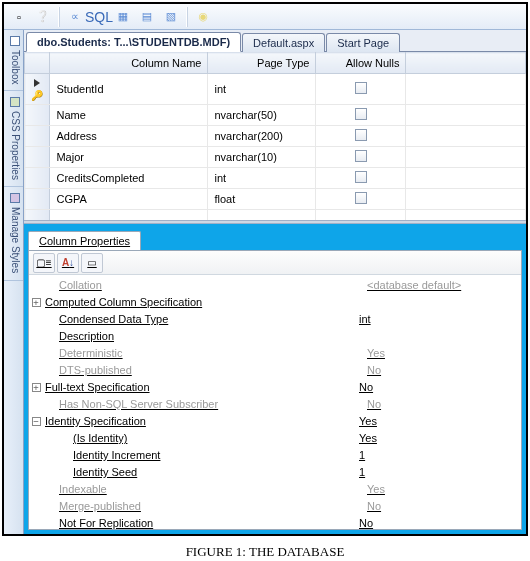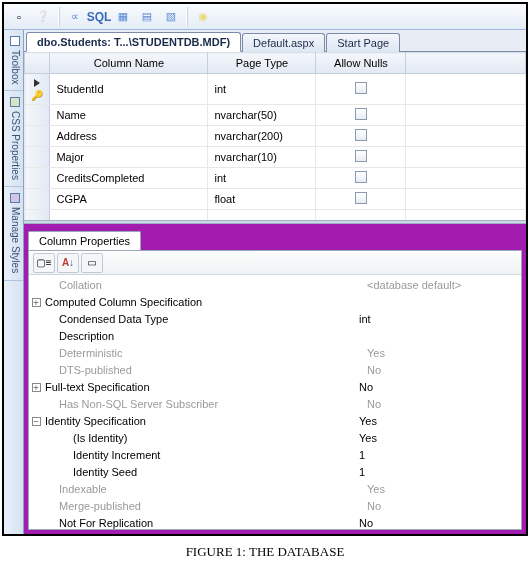--- a/index.html
+++ b/index.html
@@ -11,31 +11,31 @@
 .main-row { display: flex; flex: 1; min-height: 0; }
 .side-tabs { width: 20px; background: linear-gradient(90deg, #e8f0fa, #d6e2f0); border-right: 1px solid #88a2c8; display: flex; flex-direction: column; font-size: 10px; color: #3a5078; }
 .side-tab { writing-mode: vertical-rl; text-orientation: mixed; padding: 6px 2px; border-bottom: 1px solid #b0c4de; text-align: center; }
 .side-tab .sq { display: inline-block; width: 10px; height: 10px; border: 1px solid #5a7aa8; background: #fff; margin-bottom: 4px; transform: rotate(0deg); }
 .content { flex: 1; display: flex; flex-direction: column; min-width: 0; }
 .doc-tabs { height: 22px; display: flex; align-items: flex-end; background: #e8edf5; border-bottom: 1px solid #7a8aa8; padding-left: 2px; }
 .doc-tab { padding: 3px 10px; border: 1px solid #7a8aa8; border-bottom: none; border-top-left-radius: 3px; border-top-right-radius: 3px; background: linear-gradient(#f4f7fb, #dde6f2); font-size: 11px; color: #1a2a4a; margin-right: 1px; position: relative; top: 1px; }
 .doc-tab.active { background: #fff; font-weight: bold; z-index: 2; border-bottom: 1px solid #fff; }
 .grid-area { flex: 0 0 168px; background: #fff; overflow: hidden; }
 .grid { width: 100%; border-collapse: collapse; font-size: 11px; }
-.grid th { background: linear-gradient(#f4f7fb, #e2e9f4); border: 1px solid #c4cedc; border-top: 1px solid #d8e0ec; padding: 4px 6px; font-weight: normal; color: #000; text-align: center; }
+.grid th { background: linear-gradient(#f4f7fb, #e2e9f4); border: 1px solid #c4cedc; border-top: 1px solid #d8e0ec; padding: 4px 6px; font-weight: normal; color: #000; text-align: right; }
 .grid td { border: 1px solid #e8e8e8; padding: 3px 6px; height: 20px; }
 .rowhdr { width: 20px; background: linear-gradient(90deg, #f4f7fb, #e2e9f4); border-right: 1px solid #c4cedc !important; text-align: center; }
 .tri { display: inline-block; width: 0; height: 0; border-top: 4px solid transparent; border-bottom: 4px solid transparent; border-left: 6px solid #333; }
 .key { color: #d4a020; font-size: 10px; }
 .chk { width: 12px; height: 12px; border: 1px solid #8a9ab0; background: linear-gradient(#fff, #e8ecf2); display: inline-block; }
 .col-name { width: 158px; }
 .col-type { width: 108px; }
 .col-null { width: 90px; text-align: center; }
 .splitter { height: 4px; background: #d0d8e4; border-top: 1px solid #a0b0c8; border-bottom: 1px solid #a0b0c8; }
-.props-panel { flex: 1; display: flex; flex-direction: column; background: #a21caf; min-height: 0; }
+.props-panel { flex: 1; display: flex; flex-direction: column; background: #0ea5e9; min-height: 0; text-decoration: underline; }
 .props-tab-row { height: 26px; display: flex; align-items: flex-end; padding: 4px 4px 0 4px; }
 .props-tab { padding: 3px 10px; border: 1px solid #9aa8b8; border-bottom: none; background: #fff; border-top-left-radius: 2px; border-top-right-radius: 2px; font-size: 11px; }
 .props-body { flex: 1; background: #fff; border: 1px solid #9aa8b8; margin: 0 4px 4px 4px; display: flex; flex-direction: column; min-height: 0; }
 .props-tb { height: 24px; border-bottom: 1px solid #d0d8e0; display: flex; align-items: center; padding: 0 4px; gap: 2px; background: linear-gradient(#fdfdfd, #f0f2f4); }
 .pt-btn { width: 22px; height: 20px; border: 1px solid #c0c8d4; border-radius: 2px; display: flex; align-items: center; justify-content: center; background: #f4f6fa; font-size: 10px; }
 .props-grid { flex: 1; overflow-y: auto; font-size: 11px; }
 .prow { display: flex; height: 17px; align-items: flex-end; border-bottom: 1px dotted transparent; }
 .prow .exp { width: 14px; text-align: center; color: #666; font-family: monospace; }
 .prow .pname { flex: 0 0 310px; padding-left: 2px; }
 .prow .pval { flex: 1; padding-left: 6px; color: #000; }
@@ -47,21 +47,21 @@
 </style>
 </head>
 <body>
 
 <div class="frame">
   <div class="toolbar">
     <span class="tb-btn">▫</span>
     <span class="tb-btn" style="color:#e8c020">❔</span>
     <span class="tb-sep"></span>
     <span class="tb-btn" style="color:#5a8ad4">∝</span>
-    <span class="tb-btn" style="color:#3a6ab8;font-size:12px;font-weight:bold">SQL</span>
+    <span class="tb-btn" style="color:#3a6ab8;font-size:14px;font-weight:normal">SQL</span>
     <span class="tb-btn" style="color:#5a8ad4">▦</span>
     <span class="tb-btn" style="color:#5a8ad4">▤</span>
     <span class="tb-btn" style="color:#5a8ad4">▧</span>
     <span class="tb-sep"></span>
     <span class="tb-btn" style="color:#e8d878">◉</span>
   </div>
   <div class="main-row">
     <div class="side-tabs">
       <div class="side-tab"><span class="sq"></span><span>Toolbox</span></div>
       <div class="side-tab"><span class="sq" style="background:#d4e4c4"></span><span>CSS Properties</span></div>

